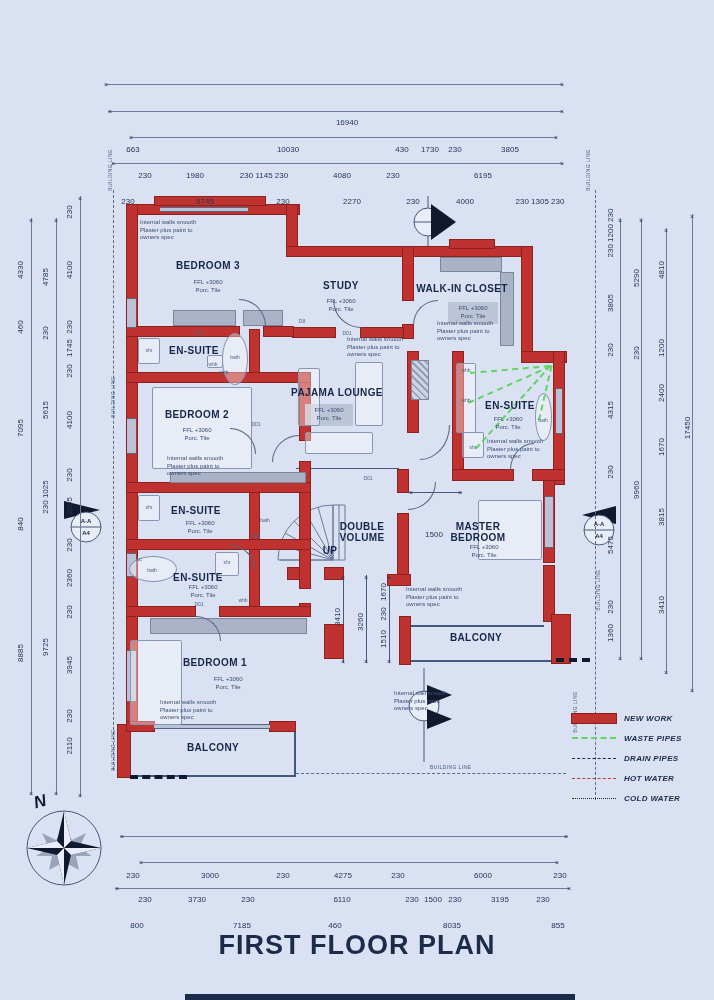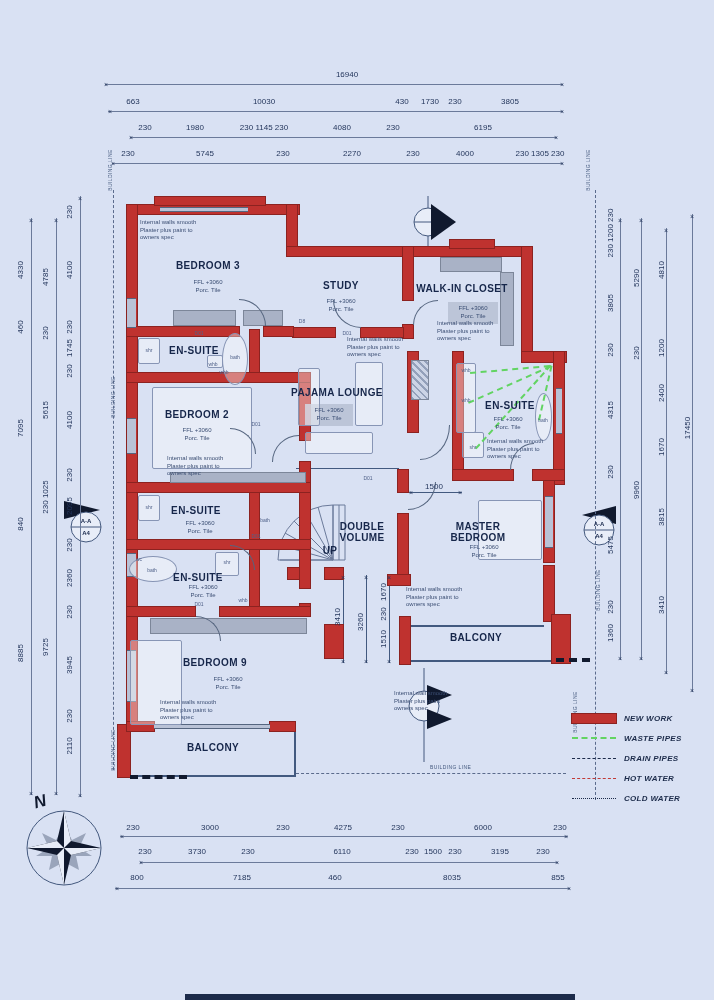--- a/index.html
+++ b/index.html
@@ -18,21 +18,21 @@
   .hatchblock{background:repeating-linear-gradient(45deg,#93a0ba 0 2px,#ccd4e6 2px 5px);border:1px solid #7c8699;}
   .graybox{background:#b6bfd2;opacity:.85;}
   .fixture{border:1px solid #8795b5;background:rgba(255,255,255,.38);border-radius:2px;}
   .oval{border-radius:50%;}
   .arc{border:0 solid #55657f;}
   .tl{border-top:1px solid #55657f;border-left:1px solid #55657f;border-top-left-radius:100%;}
   .tr{border-top:1px solid #55657f;border-right:1px solid #55657f;border-top-right-radius:100%;}
   .bl2{border-bottom:1px solid #55657f;border-left:1px solid #55657f;border-bottom-left-radius:100%;}
   .br{border-bottom:1px solid #55657f;border-right:1px solid #55657f;border-bottom-right-radius:100%;}
   .greenpipe{height:0;border-top:2px dashed #62d462;transform-origin:0 0;}
-  .dimtext{color:#24365c;font-size:8px;transform:translate(-50%,-50%);white-space:nowrap;}
+  .dimtext{color:#24365c;font-size:8px;transform:translate(-50%,-50%);white-space:nowrap;margin-top:48px;}
   .dimtext-v{color:#24365c;font-size:8px;transform:translate(-50%,-50%) rotate(-90deg);white-space:nowrap;}
   .tick{color:#24365c;font-size:7px;transform:translate(-50%,-50%);}
   .roomlabel{color:#16264a;font-weight:bold;font-size:10px;letter-spacing:.4px;transform:translate(-50%,-50%);white-space:pre;text-align:center;}
   .roomsub{color:#3c4f74;font-size:6px;transform:translate(-50%,-50%);white-space:pre;text-align:center;line-height:1.3;}
   .note{color:#3c4f74;font-size:6px;white-space:pre;line-height:1.25;}
   .fixlabel{font-size:5px;color:#51628a;transform:translate(-50%,-50%);}
   .doorlabel{font-size:5px;color:#51628a;transform:translate(-50%,-50%);}
   .bll{font-size:5px;color:#44597e;letter-spacing:.4px;white-space:nowrap;}
   .bllv{font-size:5px;color:#44597e;letter-spacing:.4px;white-space:nowrap;transform:translate(-50%,-50%) rotate(-90deg);}
   .mktext{font-size:6px;font-weight:bold;color:#16264a;transform:translate(-50%,-50%);}
@@ -211,21 +211,21 @@
       <div class="arc tr" style="left: 230px; top: 428px; width: 26px; height: 26px;"></div>
       <div class="arc tr" style="left: 230px; top: 545px; width: 25px; height: 25px;"></div>
       <div class="greenpipe" style="left: 470px; top: 372px; width: 80px; transform: rotate(-5deg);"></div>
       <div class="greenpipe" style="left: 468px; top: 402px; width: 90px; transform: rotate(-24deg);"></div>
       <div class="greenpipe" style="left: 475px; top: 448px; width: 112px; transform: rotate(-48deg);"></div>
       <div class="greenpipe" style="left: 538px; top: 420px; width: 56px; transform: rotate(-77deg);"></div>
       <div class="blackdash" style="left: 130px; top: 775px; width: 57px; height: 4px;"></div>
       <div class="blackdash" style="left: 556px; top: 658px; width: 34px; height: 3px;"></div>
       <div class="dimtext" style="left: 347px; top: 74px;">16940</div>
       <div class="dimtext" style="left: 133px; top: 101px;">663</div>
-      <div class="dimtext" style="left: 264px; top: 101px;">10030</div>
+      <div class="dimtext" style="left: 288px; top: 101px;">10030</div>
       <div class="dimtext" style="left: 402px; top: 101px;">430</div>
       <div class="dimtext" style="left: 430px; top: 101px;">1730</div>
       <div class="dimtext" style="left: 455px; top: 101px;">230</div>
       <div class="dimtext" style="left: 510px; top: 101px;">3805</div>
       <div class="dimtext" style="left: 145px; top: 127px;">230</div>
       <div class="dimtext" style="left: 195px; top: 127px;">1980</div>
       <div class="dimtext" style="left: 264px; top: 127px;">230 1145 230</div>
       <div class="dimtext" style="left: 342px; top: 127px;">4080</div>
       <div class="dimtext" style="left: 393px; top: 127px;">230</div>
       <div class="dimtext" style="left: 483px; top: 127px;">6195</div>
@@ -347,21 +347,21 @@
       <div class="roomlabel" style="left: 194px; top: 350px;">EN-SUITE</div>
       <div class="roomlabel" style="left: 197px; top: 414px;">BEDROOM 2</div>
       <div class="roomlabel" style="left: 337px; top: 392px;">PAJAMA LOUNGE</div>
       <div class="roomlabel" style="left: 510px; top: 405px;">EN-SUITE</div>
       <div class="roomlabel" style="left: 196px; top: 510px;">EN-SUITE</div>
       <div class="roomlabel" style="left: 362px; top: 532px;">DOUBLE
 VOLUME</div>
       <div class="roomlabel" style="left: 478px; top: 532px;">MASTER
 BEDROOM</div>
       <div class="roomlabel" style="left: 198px; top: 577px;">EN-SUITE</div>
-      <div class="roomlabel" style="left: 215px; top: 662px;">BEDROOM 9</div>
+      <div class="roomlabel" style="left: 215px; top: 662px;">BEDROOM 1</div>
       <div class="roomlabel" style="left: 213px; top: 747px;">BALCONY</div>
       <div class="roomlabel" style="left: 476px; top: 637px;">BALCONY</div>
       <div class="roomlabel" style="left: 330px; top: 550px;">UP</div>
       <div class="roomsub" style="left: 208px; top: 287px;">FFL +3060
 Porc. Tile</div>
       <div class="roomsub" style="left: 341px; top: 306px;">FFL +3060
 Porc. Tile</div>
       <div class="roomsub" style="left: 473px; top: 313px;">FFL +3060
 Porc. Tile</div>
       <div class="roomsub" style="left: 197px; top: 435px;">FFL +3060
@@ -464,15 +464,16 @@
     <circle cx="46" cy="48" r="37" fill="none" stroke="#44597e" stroke-width="1"></circle>
     <polygon points="46,26 54,40 68,33 61,48 74,56 58,56 61,70 46,62 31,70 34,56 18,56 31,48 24,33 38,40" fill="#9aa5bb"></polygon>
     <polygon points="46,11 53,41 83,48 53,55 46,85 39,55 9,48 39,41" fill="#10192e"></polygon>
     <polygon points="46,11 46,48 53,41" fill="#e8edf8"></polygon>
     <polygon points="83,48 46,48 53,55" fill="#e8edf8"></polygon>
     <polygon points="46,85 46,48 39,55" fill="#e8edf8"></polygon>
     <polygon points="9,48 46,48 39,41" fill="#e8edf8"></polygon>
   </svg>
 
   <div id="titleblock">
+    <div id="title-line1">FIRST FLOOR PLAN</div>
   </div>
   <div id="title-bar"></div>
 </div>
 
 </body></html>

